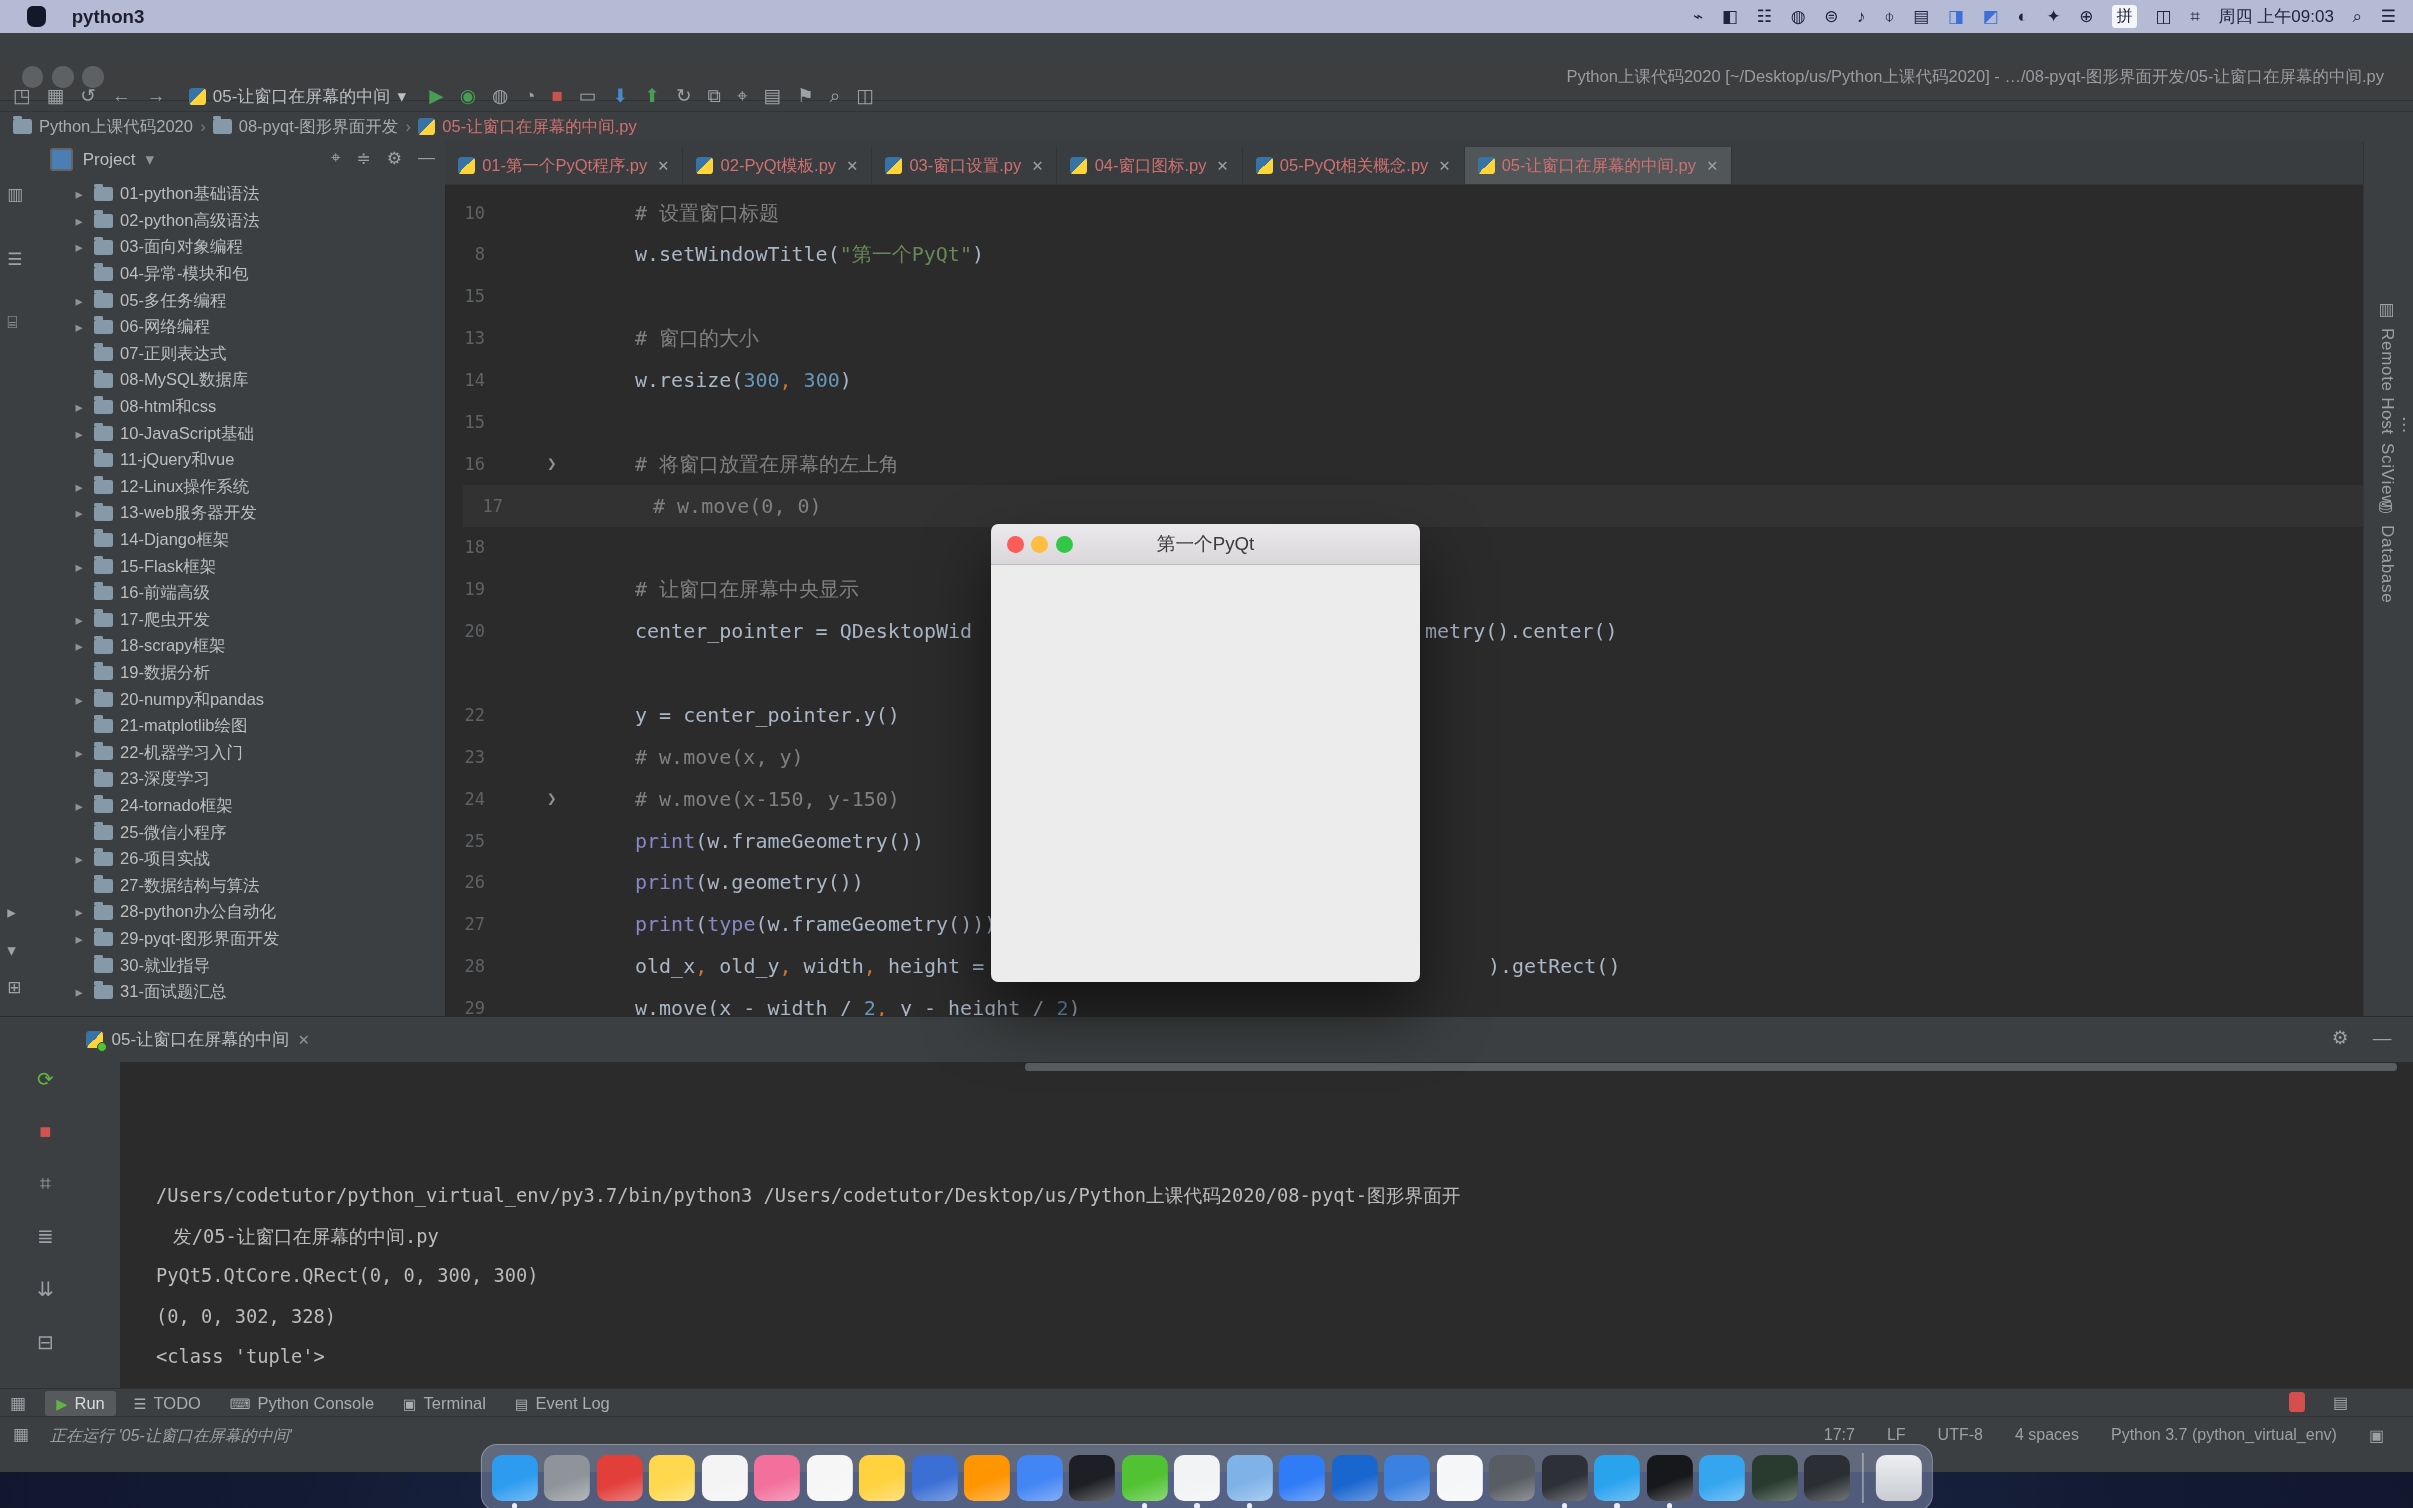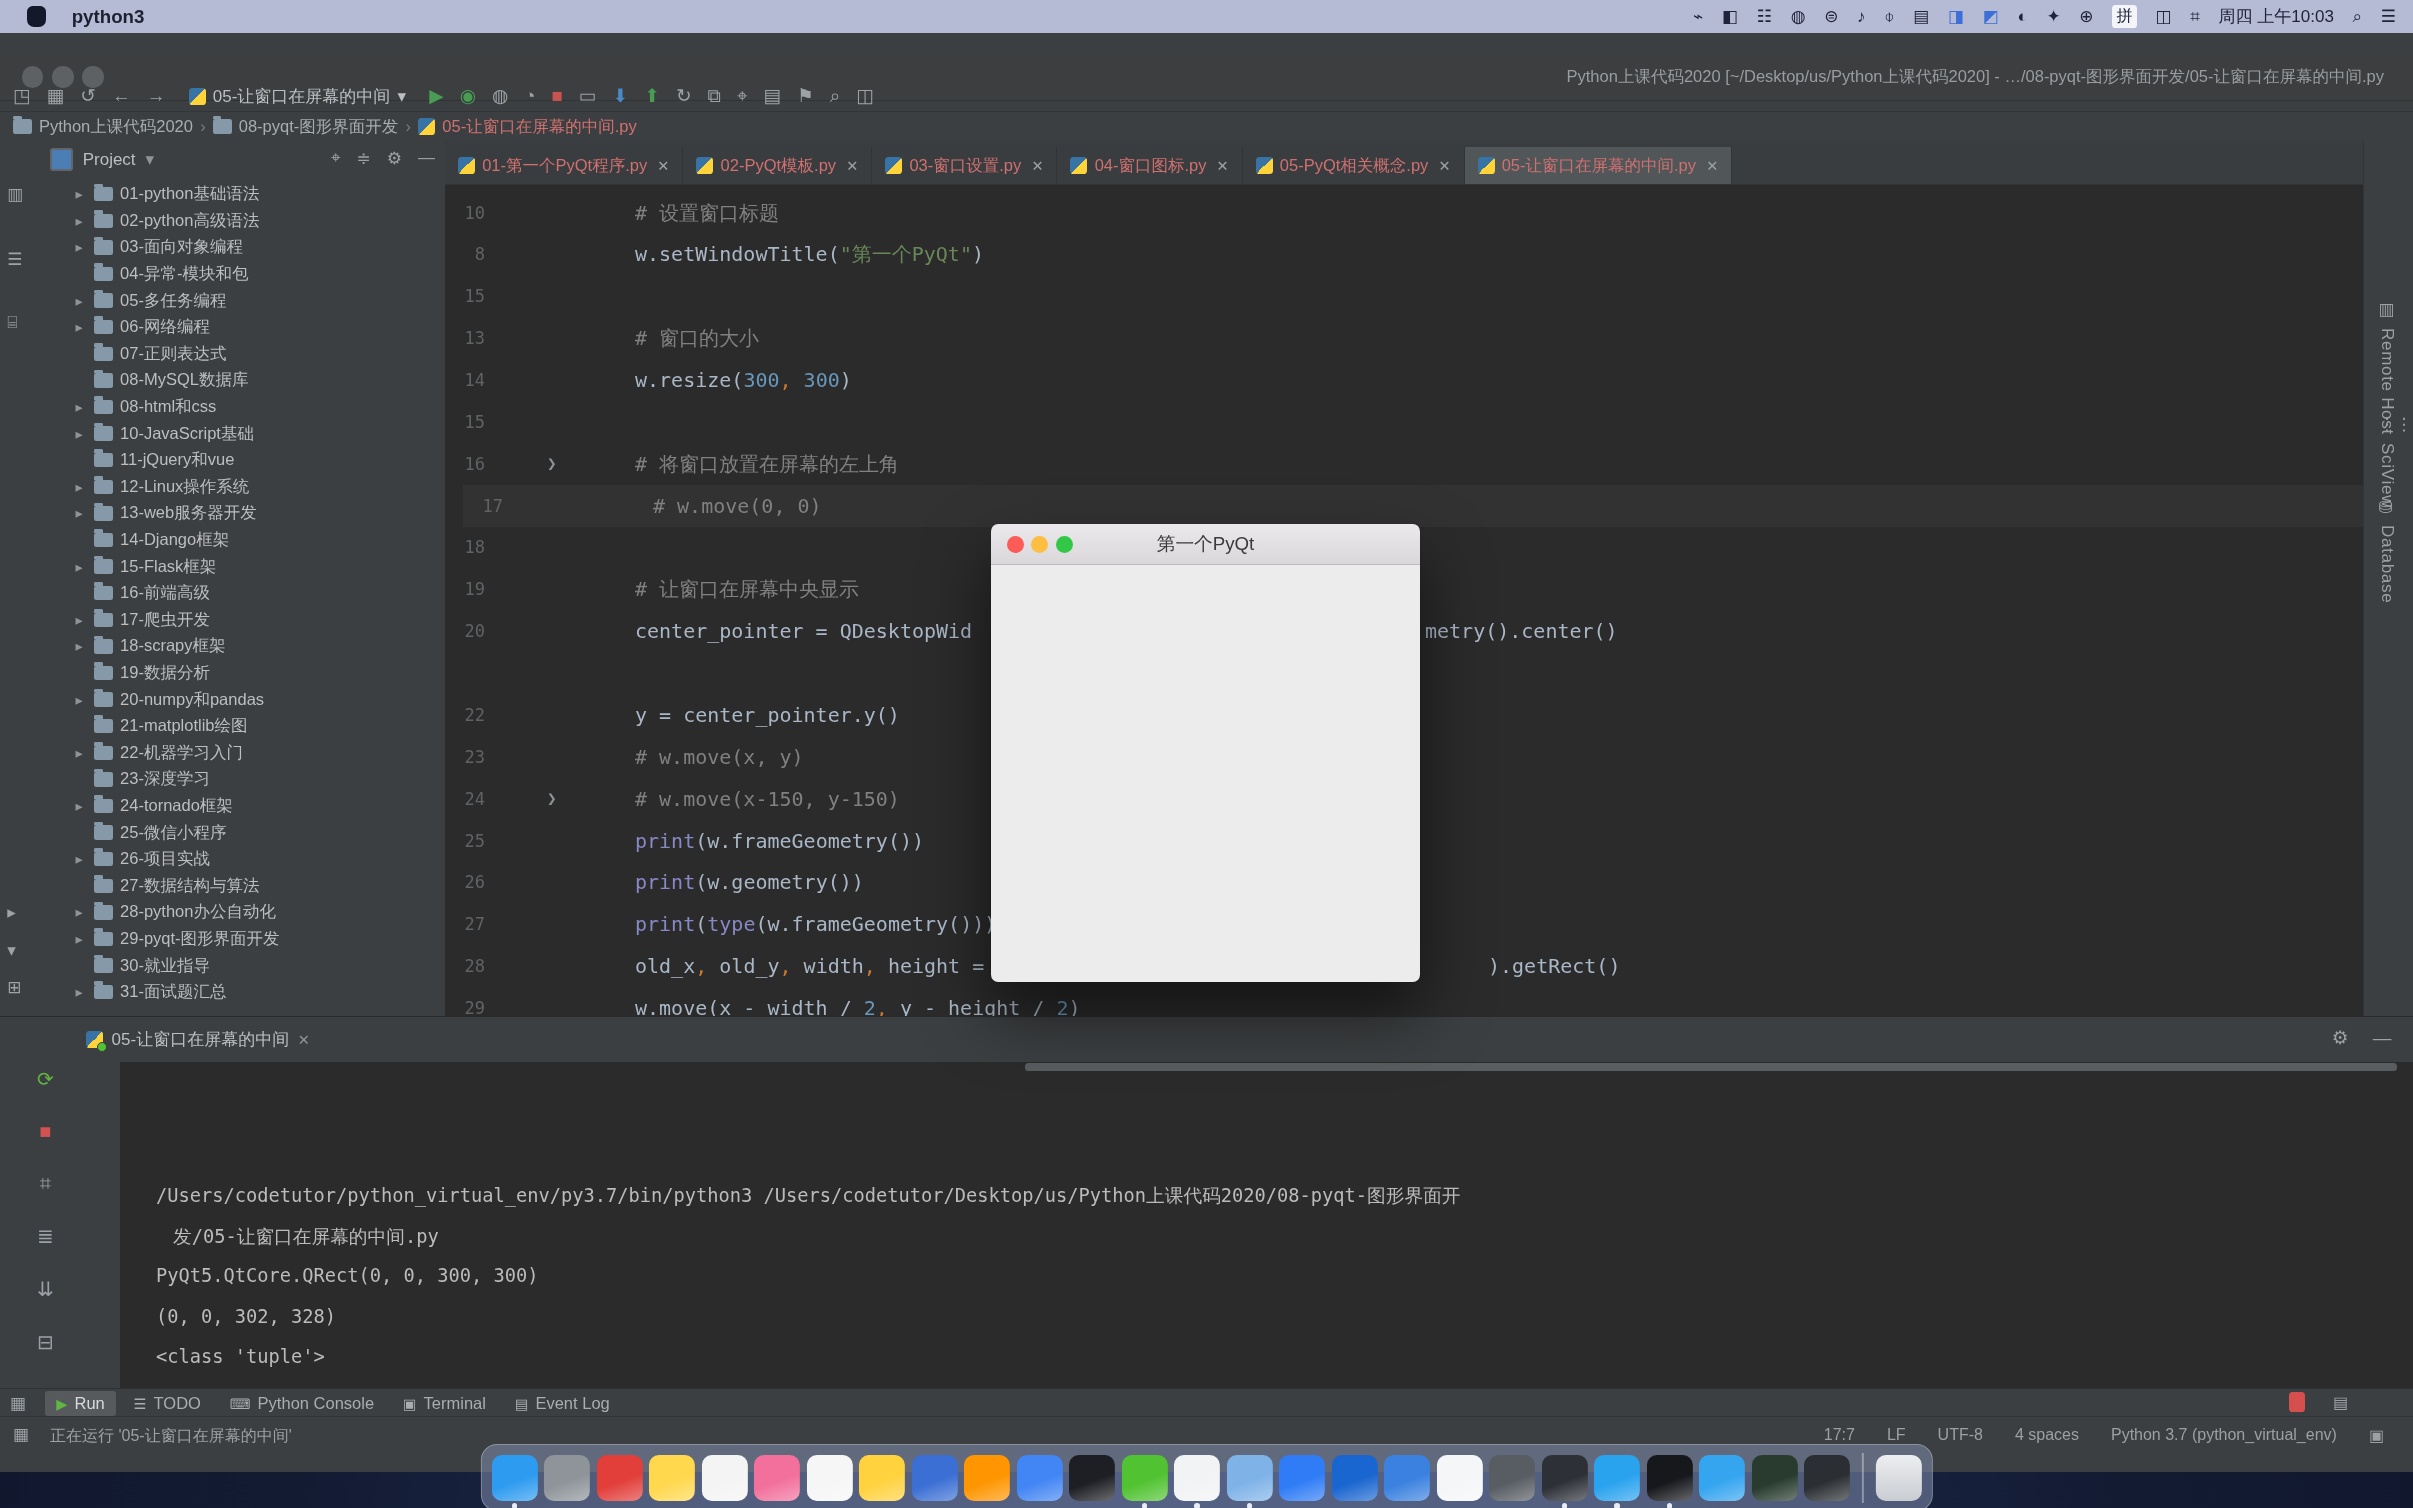--- a/index.html
+++ b/index.html
@@ -69,21 +69,21 @@
   .con-toolcol{position:absolute;left:37px;top:1034px;display:flex;flex-direction:column;gap:29px;}
   .con-toolcol span{font-size:20px;text-align:center;}
   
   .toolbtns{left:0;top:1355px;width:2413px;height:29px;background:#3c3f41;border-top:0.7px solid #2e3133;display:flex;align-items:center;gap:5.7px;padding-left:10px;}
   .tbtn{display:flex;align-items:center;gap:7.2px;padding:2.9px 11.5px;color:#a9adb0;font-size:16.5px;border-radius:2.9px;}
   .tbtn.sel{background:#565a5c;color:#d8dadc;}
   .tbtn .ic{font-size:14.4px;}
   .notif{position:absolute;right:108px;top:1359px;width:16px;height:20px;background:#d64f4f;border-radius:3.6px;}
   .notif-ic{position:absolute;right:65px;top:1360px;color:#9da2a6;font-size:16px;}
   .statusbar{left:0;top:1383px;width:2413px;height:55px;background:#3c3f41;border-top:0.7px solid #323436;color:#9da0a2;font-size:16px;}
-  .status-msg{position:absolute;left:50px;top:8.6px;}
+  .status-msg{position:absolute;left:50px;top:8.6px;font-style:italic;}
   .status-right{position:absolute;right:29px;top:8.6px;display:flex;gap:32px;}
   .status-ic{position:absolute;left:13px;top:7.2px;font-size:17px;color:#9da2a6;}
   
   .pyqt{left:991px;top:524px;width:429px;height:458px;border-radius:7.2px;overflow:hidden;
         box-shadow:0 32px 65px rgba(0,0,0,0.55), 0 0 0.7px rgba(0,0,0,0.6);z-index:60;}
   .pyqt-tb{height:40px;background:linear-gradient(#ebe9eb,#d9d7d9);border-bottom:0.7px solid #bdbbbd;position:relative;}
   .pyqt-title{text-align:center;line-height:40px;font-size:18.7px;color:#3b3b3b;}
   .plight{position:absolute;top:11.5px;width:17px;height:17px;border-radius:50%;}
   .pyqt-body{height:417px;background:#ececec;}
   
@@ -109,21 +109,21 @@
       <span class="mb-ic">⌽</span>
       <span class="mb-ic">▤</span>
       <span class="mb-ic" style="color: rgb(61, 111, 217);">◨</span>
       <span class="mb-ic" style="color: rgb(61, 111, 217);">◩</span>
       <span class="mb-ic">◐</span>
       <span class="mb-ic">✦</span>
       <span class="mb-ic">⊕</span>
       <span class="mb-box">拼</span>
       <span class="mb-ic">◫</span>
       <span class="mb-ic">⌗</span>
-      <span class="mb-clock">周四 上午10:03</span>
+      <span class="mb-clock">周四 上午09:03</span>
       <span class="mb-ic">⌕</span>
       <span class="mb-ic">☰</span>
     </div>
 </div>
 
 <div class="abs ide">
 
   <div class="abs titlebar">
     <span class="tl" style="left:21.5px"></span>
     <span class="tl" style="left:52px"></span>

